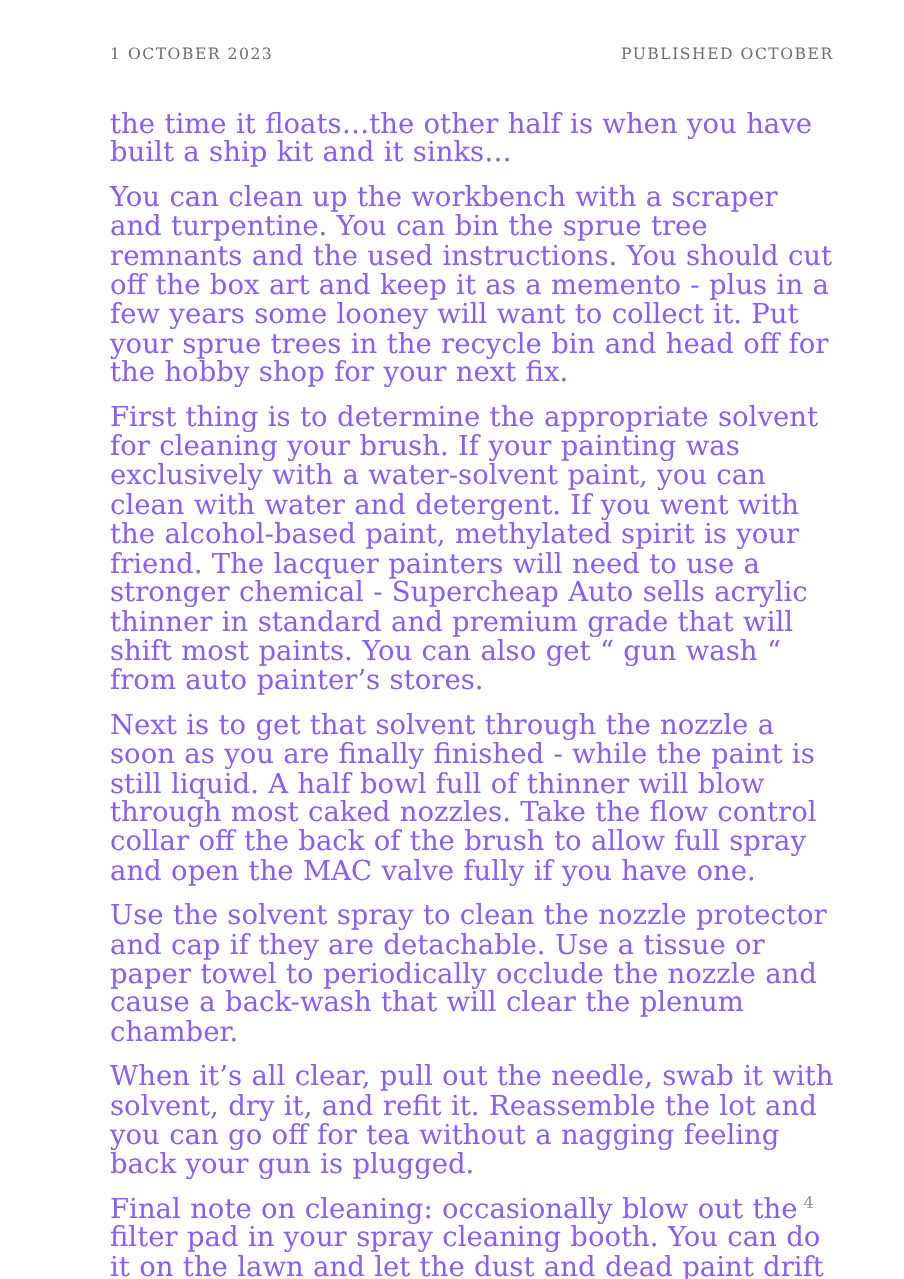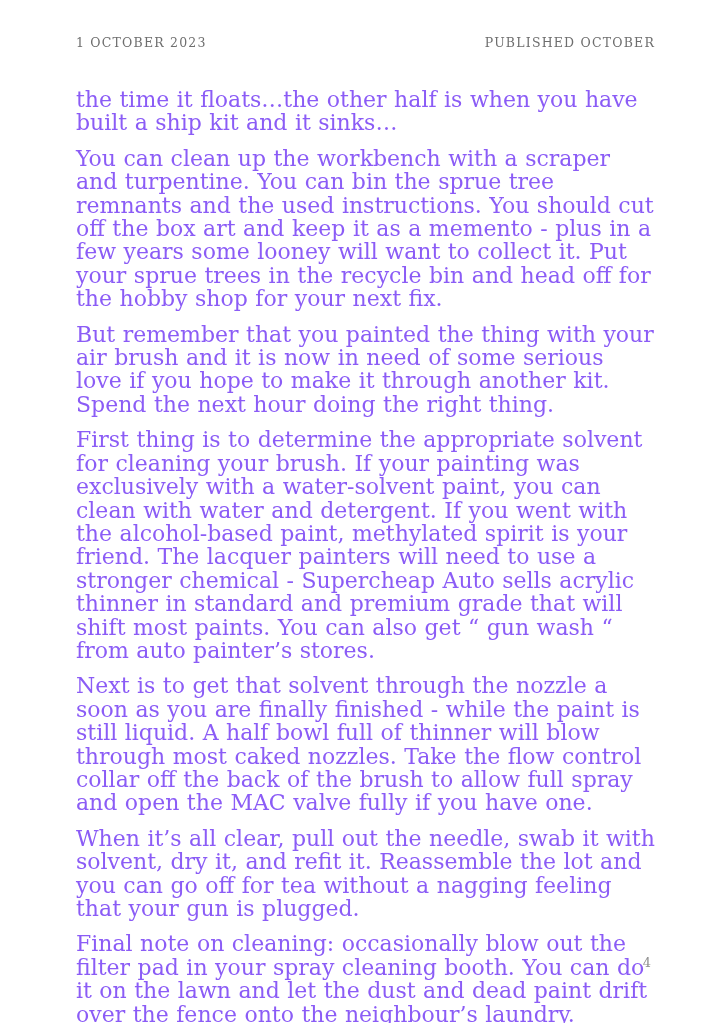--- a/index.html
+++ b/index.html
@@ -9,21 +9,21 @@
   }
   body {
     width: 723px;
     height: 1023px;
     position: relative;
     overflow: hidden;
     font-family: "DejaVu Serif", "Liberation Serif", serif;
   }
   .page {
     position: absolute;
-    left: 76px;
+    left: 88px;
     top: 0;
     width: 579px;
     height: 803px;
   }
   .page-header {
     display: flex;
     justify-content: space-between;
     align-items: baseline;
     padding-top: 36px;
     color: #6e6e6e;
@@ -57,22 +57,22 @@
 <div class="page">
 
   <div class="page-header">
     <span>1 OCTOBER 2023</span>
     <span>PUBLISHED OCTOBER</span>
   </div>
 
   <div class="article">
     <p>the time it floats…the other half is when you have built a ship kit and it sinks…</p>
     <p>You can clean up the workbench with a scraper and turpentine. You can bin the sprue tree remnants and the used instructions. You should cut off the box art and keep it as a memento - plus in a few years some looney will want to collect it. Put your sprue trees in the recycle bin and head off for the hobby shop for your next fix.</p>
-    <p>But remember that you painted the thing with your air brush and it is now in need of some serious love if you hope to make it through another kit. Spend the next hour doing the right thing.</p>
     <p>First thing is to determine the appropriate solvent for cleaning your brush. If your painting was exclusively with a water-solvent paint, you can clean with water and detergent. If you went with the alcohol-based paint, methylated spirit is your friend. The lacquer painters will need to use a stronger chemical - Supercheap Auto sells acrylic thinner in standard and premium grade that will shift most paints. You can also get “ gun wash “ from auto painter’s stores.</p>
     <p>Next is to get that solvent through the nozzle a soon as you are finally finished - while the paint is still liquid. A half bowl full of thinner will blow through most caked nozzles. Take the flow control collar off the back of the brush to allow full spray and open the MAC valve fully if you have one.</p>
-    <p>When it’s all clear, pull out the needle, swab it with solvent, dry it, and refit it. Reassemble the lot and you can go off for tea without a nagging feeling that your gun is plugged.</p>
+    <p>Use the solvent spray to clean the nozzle protector and cap if they are detachable. Use a tissue or paper towel to periodically occlude the nozzle and cause a back-wash that will clear the plenum chamber.</p>
+    <p>When it’s all clear, pull out the needle, swab it with solvent, dry it, and refit it. Reassemble the lot and you can go off for tea without a nagging feeling back your gun is plugged.</p>
     <p>Final note on cleaning: occasionally blow out the filter pad in your spray cleaning booth. You can do it on the lawn and let the dust and dead paint drift over the fence onto the neighbour’s laundry.</p>
   </div>
 
 </div>
 
 <div class="page-footer">4</div>
 
 </body></html>

